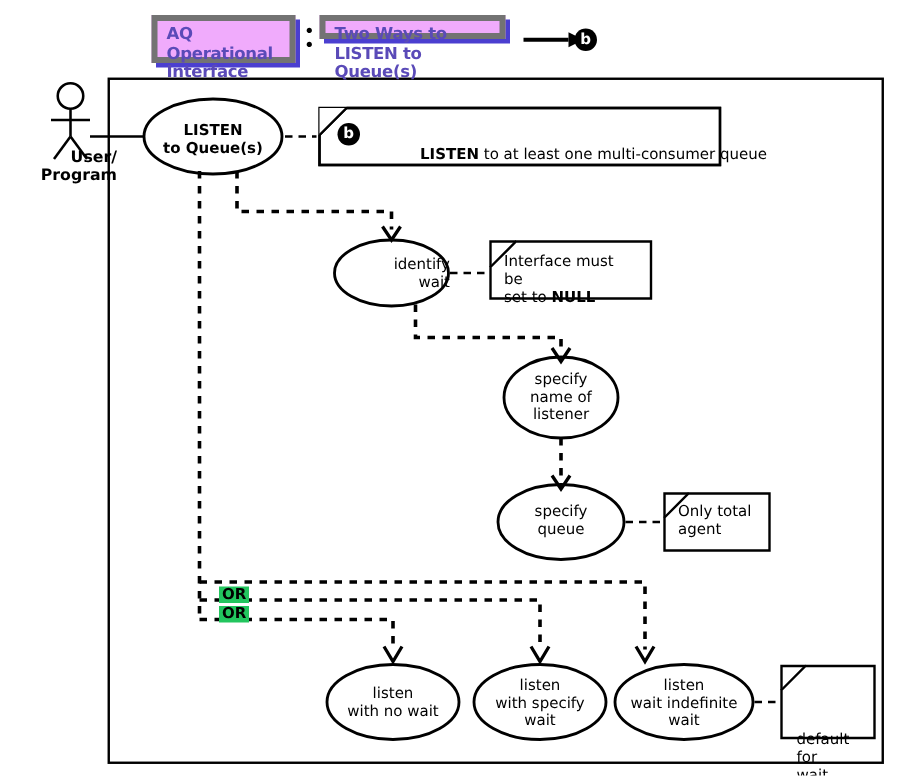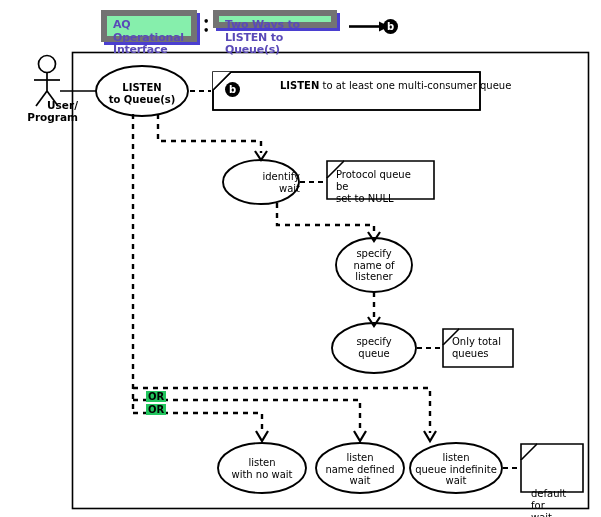--- a/index.html
+++ b/index.html
@@ -10,22 +10,22 @@
     position:relative;
     overflow:hidden;
   }
   #stage{position:absolute;left:0;top:0;width:601px;height:517px;}
   #svg{position:absolute;left:0;top:0;}
 
   
   .crumb{
     position:absolute;
     box-sizing:border-box;
-    background:#86efac;
-    border:6px solid #737373;
+    background:#f0abfc;
+    border:4px solid #737373;
     box-shadow:3px 3px 0 #4b3fd0;
     color:#5a4ab8;
     font-weight:bold;
     font-size:11px;
     line-height:12.5px;
     padding:3px 5px 3px 6px;
     letter-spacing:-0.2px;
   }
   #crumb1{left:101px;top:10px;width:96px;height:32px;}
   #crumb2{left:213px;top:10px;width:124px;height:16px;}
@@ -77,24 +77,24 @@
   #lbl-indefwait{left:412px;top:452px;width:88px;font-weight:normal;}
 
   
   .note-text{
     position:absolute;
     font-size:10px;
     line-height:12px;
     color:#000;
     font-weight:bold;
   }
-  #note1-text{left:241px;top:80px;width:236px;padding-left:39px;}
+  #note1-text{left:241px;top:98px;width:236px;padding-left:39px;}
   #note1-text .t-reg{font-weight:normal;}
   #note2-text{left:336px;top:169px;width:88px;font-weight:normal;}
-  #note2-text b{font-weight:normal;}
+  #note2-text b{font-weight:bold;}
   #note3-text{left:452px;top:336px;width:60px;font-weight:normal;}
   #note4-text{left:531px;top:449px;width:48px;font-weight:normal;margin-top:39px;}
 
   
   .or-label{
     position:absolute;
     font-size:10px;font-weight:bold;color:#000;
     background:#22c55e;padding:0 2px;
   }
   #or1{left:146px;top:391px;}
@@ -226,44 +226,44 @@
     <div>queue</div>
   </div>
 
   <div class="ellipse-label" id="lbl-nowait">
     <div>listen</div>
     <div>with no wait</div>
   </div>
 
   <div class="ellipse-label" id="lbl-defwait">
     <div>listen</div>
-    <div>name defined</div>
+    <div>with specify</div>
     <div>wait</div>
   </div>
 
   <div class="ellipse-label" id="lbl-indefwait">
     <div>listen</div>
-    <div>queue indefinite</div>
+    <div>wait indefinite</div>
     <div>wait</div>
   </div>
 
   <div class="bmark" id="bmark-note">b</div>
 
   <div class="note-text" id="note1-text">
     <span>LISTEN</span><span class="t-reg"> to at least one multi-consumer queue</span>
   </div>
 
   <div class="note-text" id="note2-text">
-    <div>Protocol queue be</div>
+    <div>Interface must be</div>
     <div><span>set to </span><b>NULL</b></div>
   </div>
 
   <div class="note-text" id="note3-text">
     <div>Only total</div>
-    <div>queues</div>
+    <div>agent</div>
   </div>
 
   <div class="note-text" id="note4-text">
     <div>default</div>
     <div>for</div>
     <div>wait</div>
   </div>
 
   <div class="or-label" id="or1">OR</div>
   <div class="or-label" id="or2">OR</div>

